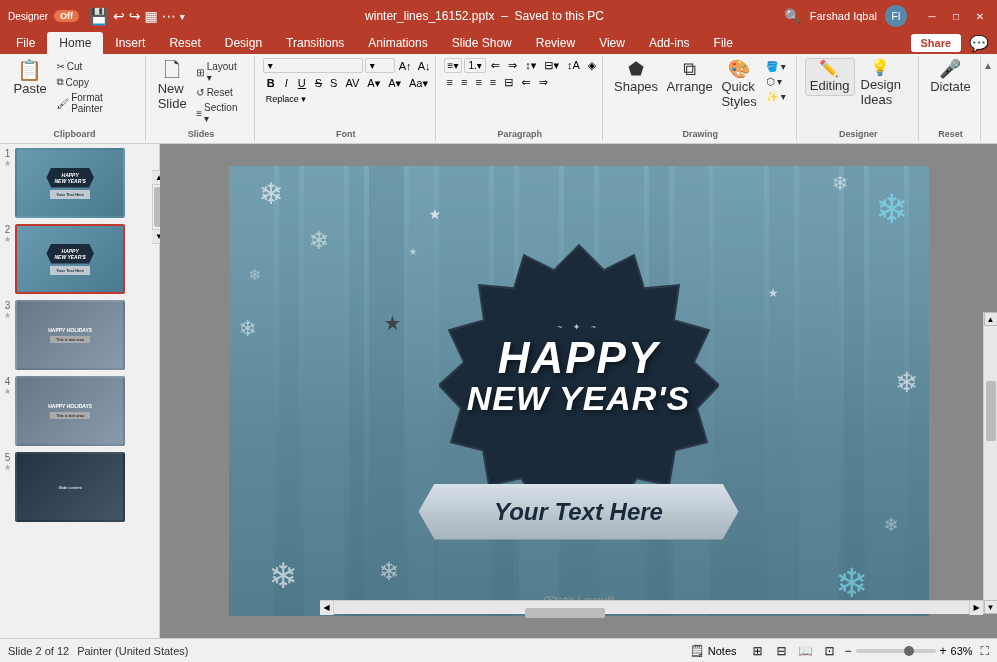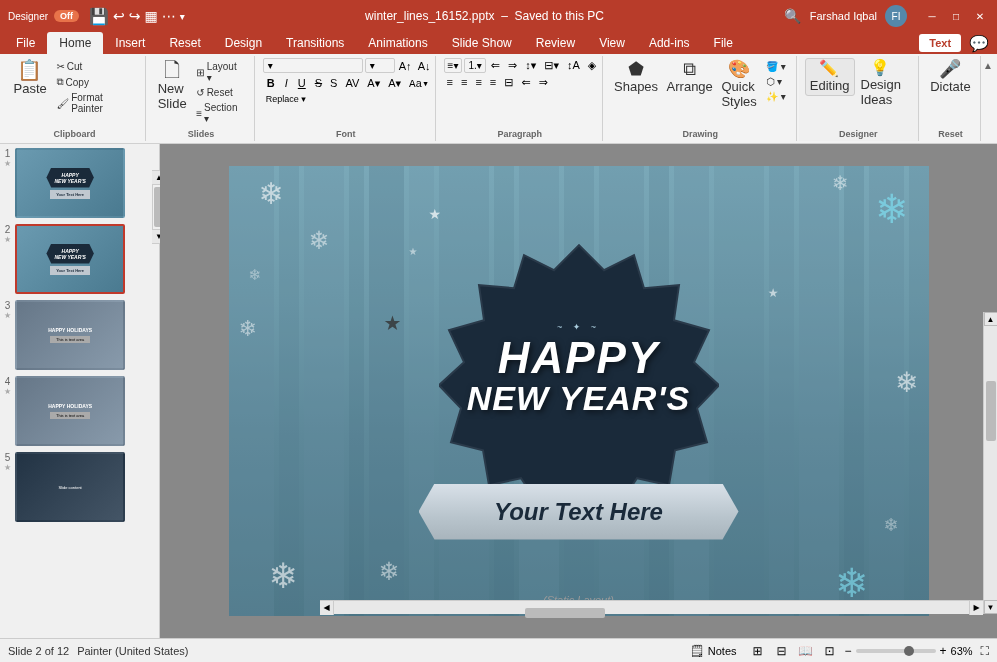--- a/index.html
+++ b/index.html
@@ -112,21 +112,21 @@
     <div class="ribbon-tab">Design</div>
     <div class="ribbon-tab">Transitions</div>
     <div class="ribbon-tab">Animations</div>
     <div class="ribbon-tab">Slide Show</div>
     <div class="ribbon-tab">Review</div>
     <div class="ribbon-tab">View</div>
     <div class="ribbon-tab">Add-ins</div>
     <div class="ribbon-tab">File</div>
     <div style="flex:1;background:#b83c2a;"></div>
     <div style="background:#b83c2a;display:flex;align-items:center;padding:0 8px;">
-      <button style="background:white;color:#b83c2a;border:none;border-radius:3px;padding:3px 10px;font-size:11px;font-weight:bold;cursor:pointer;">Text</button>
+      <button style="background:white;color:#b83c2a;border:none;border-radius:3px;padding:3px 10px;font-size:11px;font-weight:bold;cursor:pointer;">Share</button>
       <span style="color:white;font-size:16px;margin-left:8px;cursor:pointer;">💬</span>
     </div>
   </div>
   <div class="ribbon-content">
 
     <div class="ribbon-group">
       <div class="ribbon-group-content">
         <div class="rb-btn">
           <span class="icon">📋</span>
           <span class="label">Paste</span>
@@ -165,21 +165,21 @@
         </div>
         <div style="display:flex;gap:2px;align-items:center;">
           <span style="font-weight:bold;cursor:pointer;padding:1px 3px;border:1px solid transparent;border-radius:2px;">B</span>
           <span style="font-style:italic;cursor:pointer;padding:1px 3px;border:1px solid transparent;border-radius:2px;">I</span>
           <span style="text-decoration:underline;cursor:pointer;padding:1px 3px;border:1px solid transparent;border-radius:2px;">U</span>
           <span style="text-decoration:line-through;cursor:pointer;padding:1px 3px;">S</span>
           <span style="cursor:pointer;padding:1px 3px;">S</span>
           <span style="cursor:pointer;padding:1px 3px;">AV</span>
           <span style="cursor:pointer;padding:1px 3px;">A▾</span>
           <span style="cursor:pointer;padding:1px 3px;">A▾</span>
-          <span style="cursor:pointer;padding:1px 3px;font-family:Liberation Mono, monospace;">Aa▾</span>
+          <span style="cursor:pointer;padding:1px 3px;">Aa▾</span>
         </div>
         <div style="display:flex;gap:2px;align-items:flex-end;">
           <span style="cursor:pointer;padding:1px 3px;font-size:9px;">Replace ▾</span>
         </div>
       </div>
       <span class="ribbon-group-label">Font</span>
     </div>
 
     <div class="ribbon-group" style="min-width:160px;">
       <div class="ribbon-group-content" style="flex-direction:column;gap:2px;">

